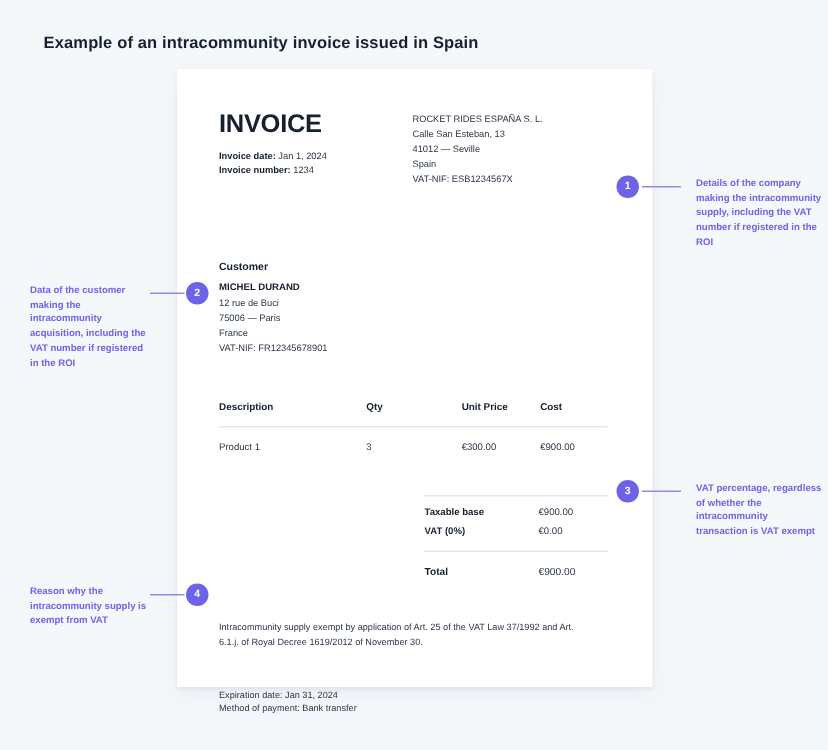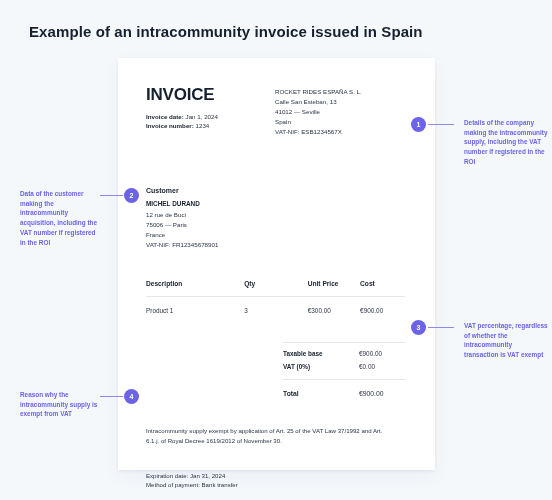--- a/index.html
+++ b/index.html
@@ -15,31 +15,31 @@
     color: #1b2432;
     position: relative;
     overflow: hidden;
   }
 
   
   .page-title {
     position: absolute;
     left: 29px;
     top: 23px;
-    font-size: 15px;
+    font-size: 11px;
     font-weight: bold;
     letter-spacing: 0.1px;
     color: #16202e;
   }
 
   
   .invoice-card {
     position: absolute;
     left: 118px;
-    top: 58px;
+    top: 46px;
     width: 317px;
     height: 412px;
     background: #ffffff;
     box-shadow: 0 1px 3px rgba(30,40,70,0.07), 0 6px 16px rgba(30,40,70,0.05);
   }
 
   .invoice-inner {
     padding: 28px 30px 0 28px;
     position: relative;
     height: 100%;

